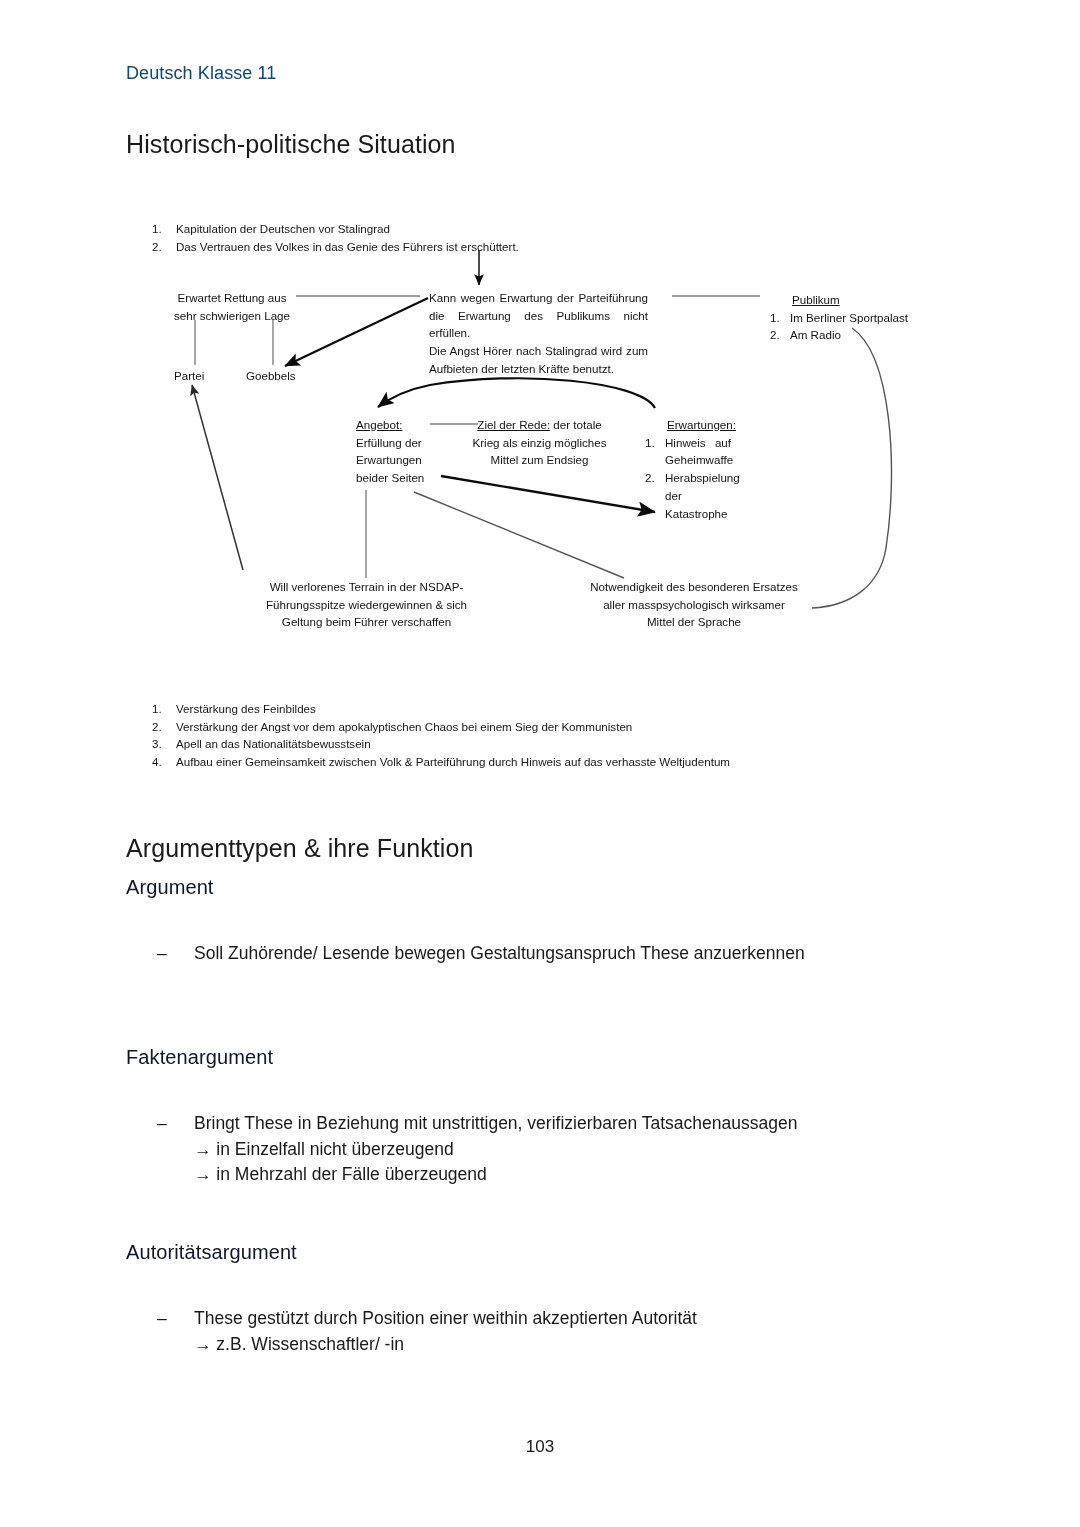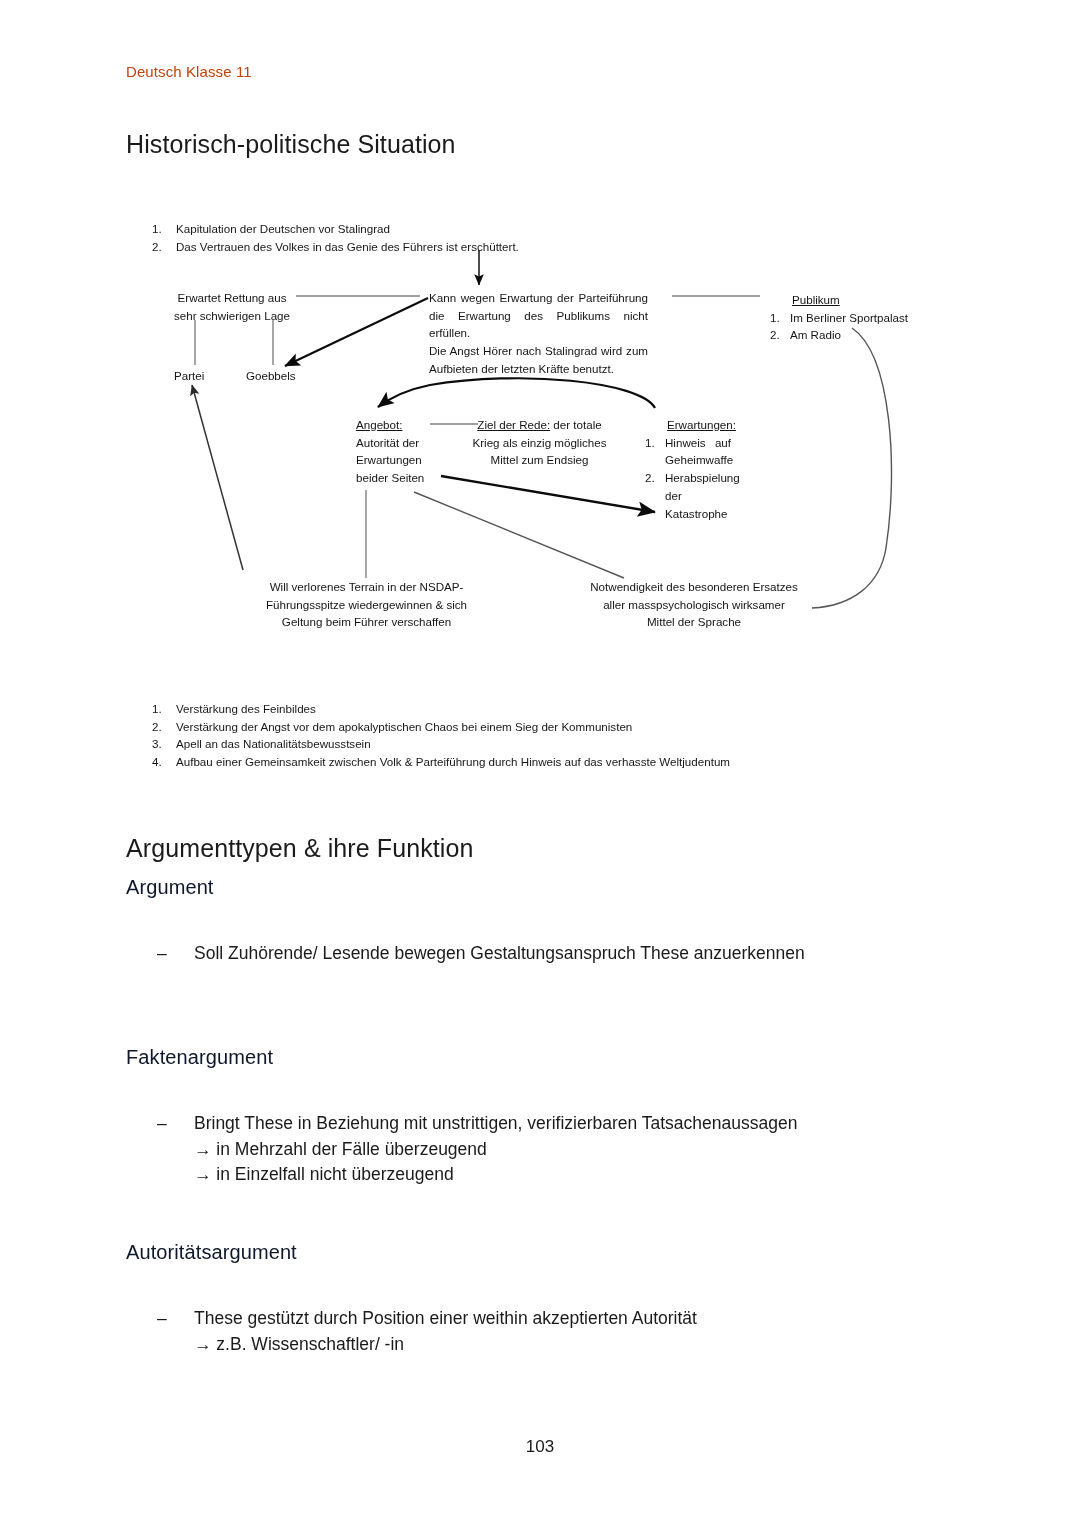--- a/index.html
+++ b/index.html
@@ -17,22 +17,22 @@
     height: 1527px;
     background: #ffffff;
     overflow: hidden;
   }
 
   
   .running-head {
     position: absolute;
     left: 126px;
     top: 63px;
-    font-size: 15px;
-    color: #c2410c;
+    font-size: 18px;
+    color: #0c4a6e;
     letter-spacing: 0.1px;
   }
 
   
   .h1 {
     position: absolute;
     left: 126px;
     font-size: 25px;
     font-weight: 400;
     color: #1b1b1b;
@@ -211,21 +211,21 @@
       <span>Im Berliner Sportpalast</span>
     </div>
     <div class="ditem">
       <span class="dnum">2.</span>
       <span>Am Radio</span>
     </div>
   </div>
 
   <div class="dnode" style="left:356px; top:416px;">
     <div class="u">Angebot:</div>
-    <div>Autorität der</div>
+    <div>Erfüllung der</div>
     <div>Erwartungen</div>
     <div>beider Seiten</div>
   </div>
 
   <div class="dnode center" style="left:452px; top:416px; width:175px;">
     <div><span class="u">Ziel der Rede:</span><span> der totale</span></div>
     <div>Krieg als einzig mögliches</div>
     <div>Mittel zum Endsieg</div>
   </div>
 
@@ -296,22 +296,22 @@
       <span class="bullet-body">Soll Zuhörende/ Lesende bewegen Gestaltungsanspruch These anzuerkennen</span>
     </div>
   </div>
 
   <div class="h2" style="top:1046px;">Faktenargument</div>
   <div class="bullet-block" style="top:1111px; width:760px;">
     <div class="bullet-row">
       <span class="dash">–</span>
       <span class="bullet-body">Bringt These in Beziehung mit unstrittigen, verifizierbaren Tatsachenaussagen</span>
     </div>
+    <div class="sub-arrow">→ in Einzelfall nicht überzeugend</div>
     <div class="sub-arrow">→ in Mehrzahl der Fälle überzeugend</div>
-    <div class="sub-arrow">→ in Einzelfall nicht überzeugend</div>
   </div>
 
   <div class="h2" style="top:1241px;">Autoritätsargument</div>
   <div class="bullet-block" style="top:1306px; width:760px;">
     <div class="bullet-row">
       <span class="dash">–</span>
       <span class="bullet-body">These gestützt durch Position einer weithin akzeptierten Autorität</span>
     </div>
     <div class="sub-arrow">→ z.B. Wissenschaftler/ -in</div>
   </div>

